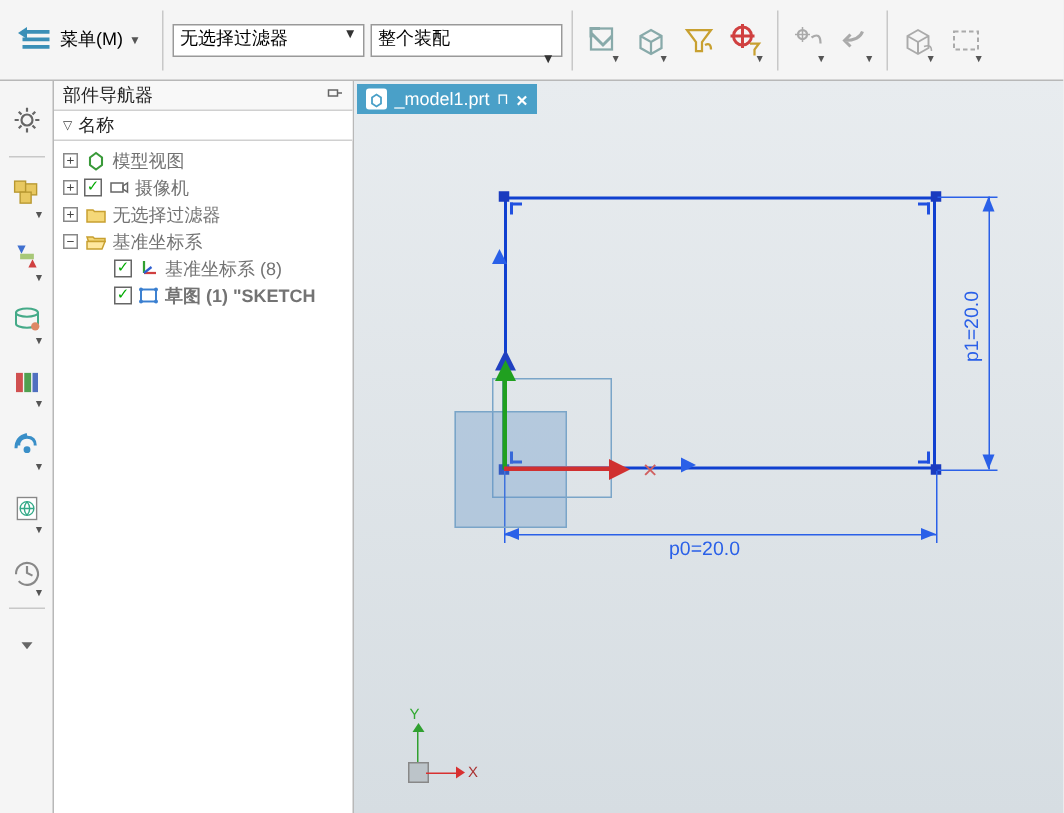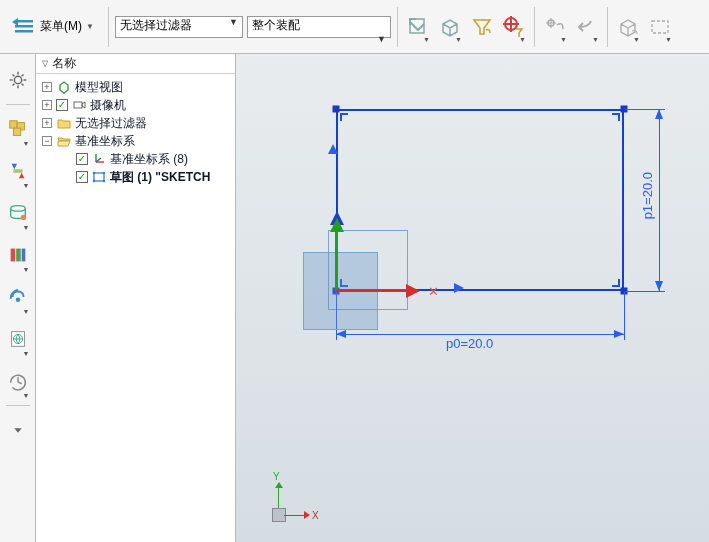--- a/index.html
+++ b/index.html
@@ -7,21 +7,21 @@
   
   
   .top-toolbar { height: 54px; background: #f5f5f5; border-bottom: 1px solid #b8b8b8; display: flex; align-items: center; padding: 0 4px; gap: 4px; }
   .menu-btn { display: flex; align-items: center; gap: 4px; padding: 4px 8px; cursor: pointer; height: 40px; }
   .menu-btn .icon { width: 24px; height: 18px; }
   .menu-btn .caret { font-size: 8px; color: #555; }
   .vdiv { width: 1px; height: 40px; background: #c8c8c8; margin: 0 2px; }
   .combo { height: 22px; border: 1px solid #999; background: #fff; display: flex; align-items: flex-start; padding: 0 4px; cursor: pointer; }
   .combo .arrow { margin-left: auto; font-size: 9px; color: #333; }
   .combo-filter { width: 128px; }
-  .combo-scope { width: 144px; flex-direction: column; }
+  .combo-scope { width: 128px; flex-direction: column; }
   .tbicon { width: 28px; height: 40px; display: flex; flex-direction: column; align-items: center; justify-content: center; cursor: pointer; position: relative; }
   .tbicon .caret { font-size: 7px; color: #555; position: absolute; bottom: 4px; right: 2px; }
   .tbicon svg { width: 24px; height: 24px; }
   
   
   .main { flex: 1; display: flex; min-height: 0; }
   
   
   .left-strip { width: 36px; background: #f5f5f5; border-right: 1px solid #b8b8b8; display: flex; flex-direction: column; align-items: center; padding-top: 6px; gap: 2px; }
   .strip-item { width: 30px; height: 40px; display: flex; align-items: center; justify-content: center; cursor: pointer; position: relative; }
@@ -35,21 +35,21 @@
   .nav-header .pin { margin-left: auto; cursor: pointer; color: #666; }
   .nav-header .pin svg { width: 12px; height: 12px; }
   .nav-subhead { height: 20px; background: #fff; border-bottom: 1px solid #d0d0d0; display: flex; align-items: center; padding: 0 6px; color: #222; }
   .nav-subhead .tri { font-size: 8px; margin-right: 4px; color: #444; }
   .tree { flex: 1; overflow: auto; padding: 4px 0; }
   .tree-row { display: flex; align-items: center; height: 18px; padding-left: 6px; cursor: pointer; white-space: nowrap; }
   .tree-toggle { width: 10px; height: 10px; border: 1px solid #888; display: flex; align-items: center; justify-content: center; font-size: 9px; line-height: 1; color: #444; margin-right: 4px; cursor: pointer; background: #fff; }
   .tree-icon { width: 16px; height: 16px; display: flex; align-items: center; justify-content: center; margin-right: 3px; }
   .tree-icon svg { width: 14px; height: 14px; }
   .tree-check { width: 12px; height: 12px; border: 1px solid #666; background: #fff; display: flex; align-items: center; justify-content: center; margin-right: 3px; color: #0a0; font-size: 10px; line-height: 1; }
-  .tree-label { color: #0f172a; }
+  .tree-label { color: #737373; }
   .tree-label.bold { font-weight: bold; }
   
   
   .gfx { flex: 1; position: relative; background: linear-gradient(#e8ecef, #d6dde2); display: flex; flex-direction: column; }
   .tabbar { height: 22px; display: flex; align-items: flex-end; padding-left: 2px; }
   .file-tab { height: 20px; background: #4aa0c8; color: #fff; display: flex; align-items: center; padding: 0 6px; gap: 5px; cursor: pointer; }
   .file-tab .tab-icon { width: 14px; height: 14px; background: #fff; border-radius: 2px; display: flex; align-items: center; justify-content: center; }
   .file-tab .pin { font-size: 10px; cursor: pointer; }
   .file-tab .close { font-size: 13px; font-weight: bold; cursor: pointer; }
   .canvas { flex: 1; position: relative; overflow: hidden; }
@@ -244,20 +244,29 @@
     </div>
     <div class="strip-sep"></div>
     <div class="strip-item">
       <svg viewBox="0 0 24 24">
           <polygon points="8,10 16,10 12,15" fill="#666"></polygon>
         </svg>
     </div>
   </div>
 
   <div class="nav-panel">
+    <div class="nav-header">
+      <span>部件导航器</span>
+      <span class="pin">
+        <svg viewBox="0 0 12 12">
+            <rect x="2" y="4" width="6" height="4" fill="none" stroke="#666"></rect>
+            <line x1="8" y1="6" x2="11" y2="6" stroke="#666"></line>
+          </svg>
+      </span>
+    </div>
     <div class="nav-subhead">
       <span class="tri">▽</span>
       <span>名称</span>
     </div>
     <div class="tree">
       <div class="tree-row" style="padding-left:6px">
         <span class="tree-toggle">+</span>
         <span class="tree-icon">
             <svg viewBox="0 0 14 14">
               <path d="M3 5 L7 2 L11 5 L11 10 L7 13 L3 10 Z" fill="none" stroke="#3a9a3a" stroke-width="1.4"></path>
@@ -316,20 +325,32 @@
               <circle cx="2" cy="11" r="1.3" fill="#3a7fd0"></circle>
               <circle cx="12" cy="11" r="1.3" fill="#3a7fd0"></circle>
             </svg>
           </span>
         <span class="tree-label bold">草图 (1) "SKETCH</span>
       </div>
     </div>
   </div>
 
   <div class="gfx">
+    <div class="tabbar">
+      <div class="file-tab">
+        <span class="tab-icon">
+          <svg viewBox="0 0 14 14">
+              <path d="M4 6 L7 4 L10 6 L10 10 L7 12 L4 10 Z" fill="none" stroke="#4aa0c8" stroke-width="1.2"></path>
+            </svg>
+        </span>
+        <span>_model1.prt</span>
+        <span class="pin">⊓</span>
+        <span class="close">×</span>
+      </div>
+    </div>
     <div class="canvas">
 
       <div class="datum-outline" style="left:92px; top:176px; width:80px; height:80px;"></div>
 
       <div class="sketch-rect" style="left:100px; top:55px; width:288px; height:182px;">
         <span class="corner-mark cm-tl"></span>
         <span class="corner-mark cm-tr"></span>
         <span class="corner-mark cm-bl"></span>
         <span class="corner-mark cm-br"></span>
       </div>

